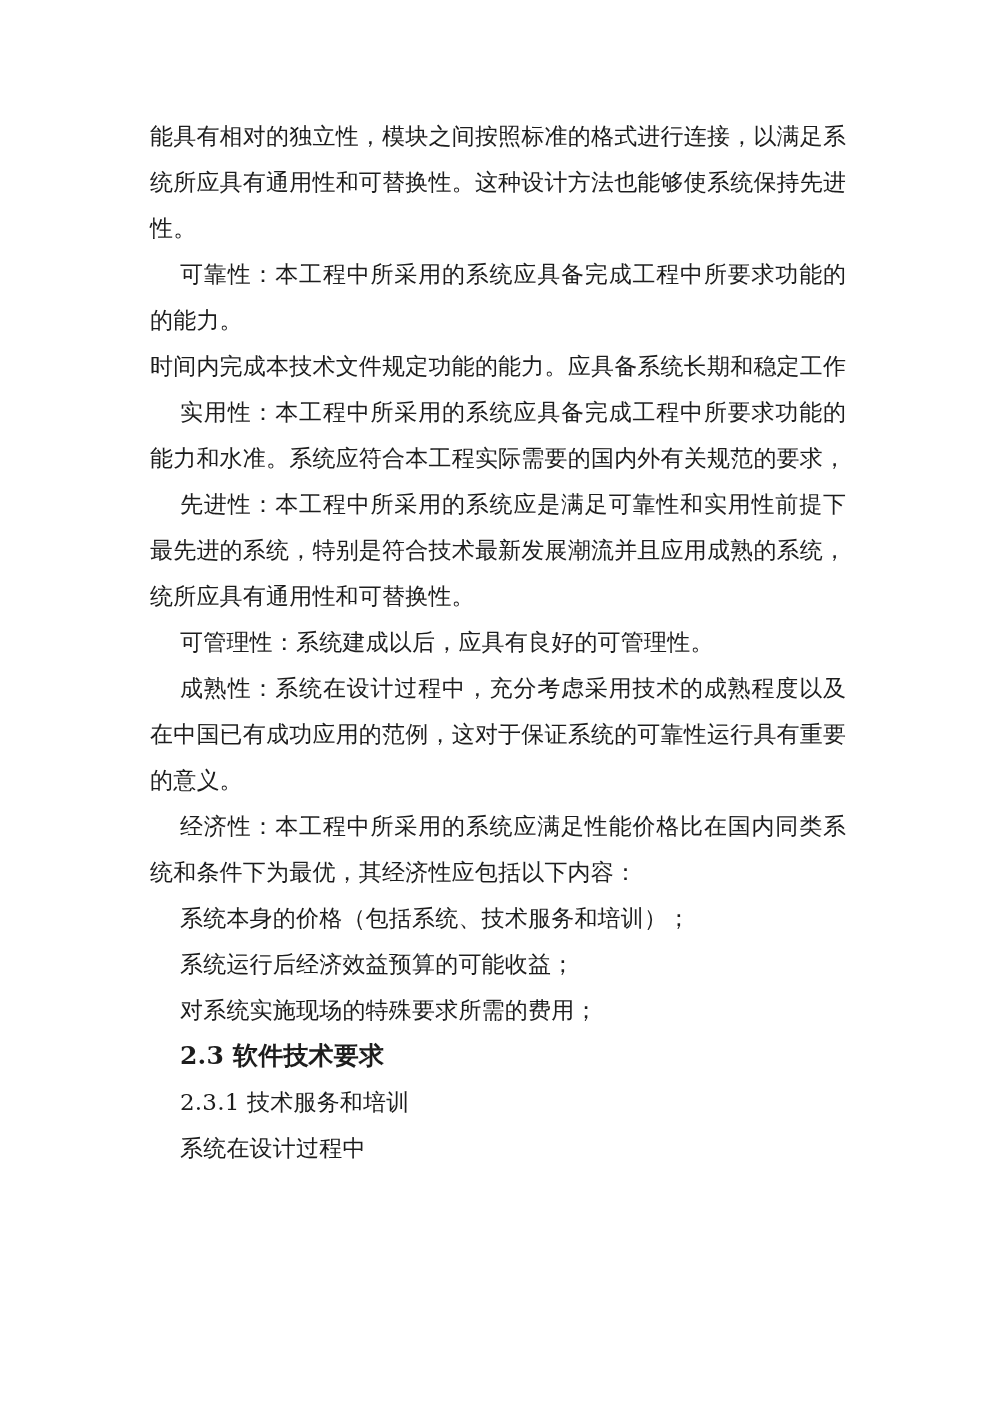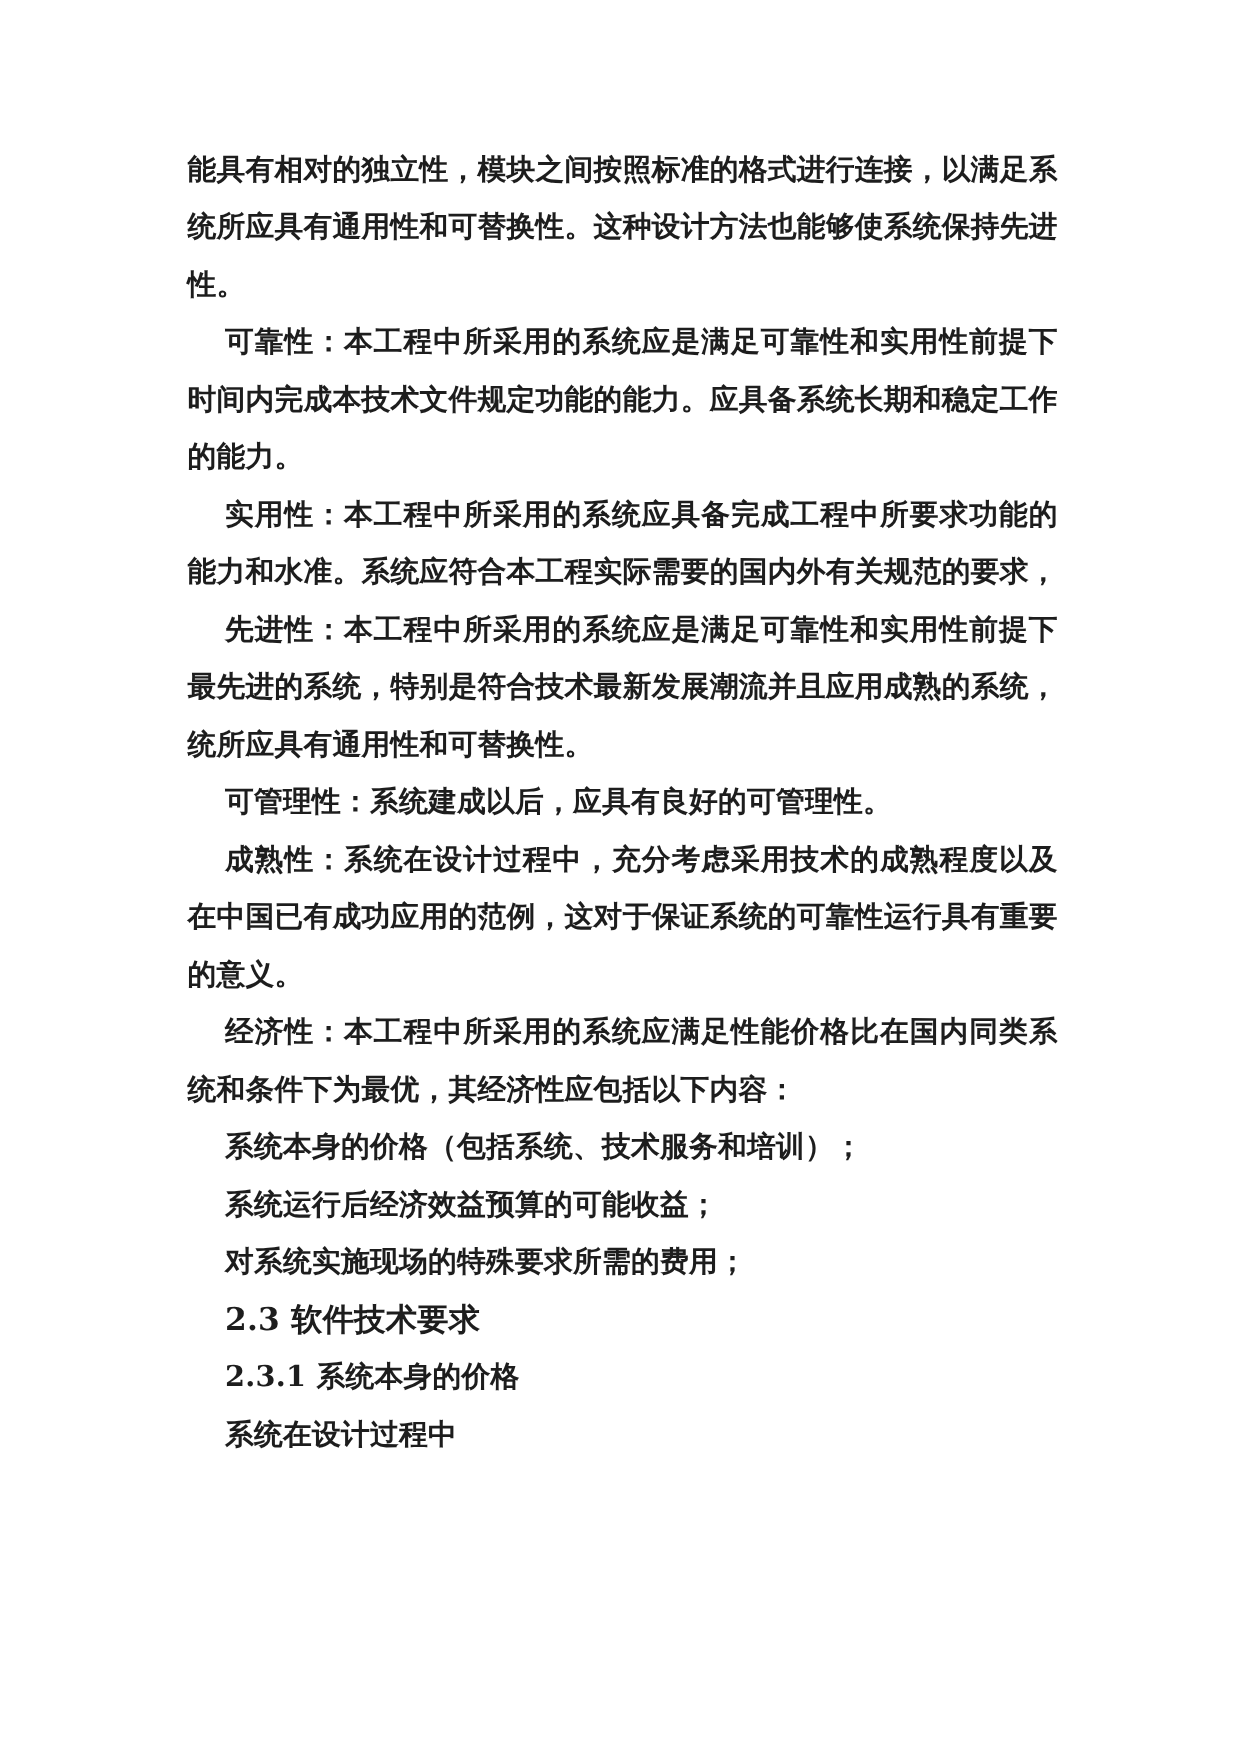--- a/index.html
+++ b/index.html
@@ -26,21 +26,20 @@
     top: 113px;
     width: 696px;
     color: #1d1d1d;
   }
   .line {
     font-size: 23px;
     line-height: 46px;
     white-space: nowrap;
     letter-spacing: 0.2px;
     color: #1d1d1d;
-    font-weight: bold;
   }
   
   .line.full {
     white-space: normal;
     text-align: justify;
     text-align-last: justify;
     letter-spacing: 0;
   }
   .line.indent {
     padding-left: 30px;
@@ -54,34 +53,34 @@
   }
 </style>
 </head>
 <body style="background: rgb(255, 255, 255);">
 
 <div class="page">
   <div class="text-block" id="doc-body" style="color: rgb(29, 29, 29);">
       <div class="line full">能具有相对的独立性，模块之间按照标准的格式进行连接，以满足系</div>
       <div class="line full">统所应具有通用性和可替换性。这种设计方法也能够使系统保持先进</div>
       <div class="line">性。</div>
-      <div class="line indent full">可靠性：本工程中所采用的系统应是满足可靠性和实用性前提下</div>
+      <div class="line indent full">可靠性：本工程中所采用的系统应具备完成工程中所要求功能的</div>
+      <div class="line">的能力。</div>
       <div class="line full">时间内完成本技术文件规定功能的能力。应具备系统长期和稳定工作</div>
-      <div class="line">的能力。</div>
       <div class="line indent full">实用性：本工程中所采用的系统应具备完成工程中所要求功能的</div>
       <div class="line full">能力和水准。系统应符合本工程实际需要的国内外有关规范的要求，</div>
       <div class="line indent full">先进性：本工程中所采用的系统应是满足可靠性和实用性前提下</div>
       <div class="line full">最先进的系统，特别是符合技术最新发展潮流并且应用成熟的系统，</div>
       <div class="line">统所应具有通用性和可替换性。</div>
       <div class="line indent">可管理性：系统建成以后，应具有良好的可管理性。</div>
       <div class="line indent full">成熟性：系统在设计过程中，充分考虑采用技术的成熟程度以及</div>
       <div class="line full">在中国已有成功应用的范例，这对于保证系统的可靠性运行具有重要</div>
       <div class="line">的意义。</div>
       <div class="line indent full">经济性：本工程中所采用的系统应满足性能价格比在国内同类系</div>
       <div class="line">统和条件下为最优，其经济性应包括以下内容：</div>
       <div class="line indent">系统本身的价格（包括系统、技术服务和培训）；</div>
       <div class="line indent">系统运行后经济效益预算的可能收益；</div>
       <div class="line indent">对系统实施现场的特殊要求所需的费用；</div>
       <div class="line indent h2">2.3 软件技术要求</div>
-      <div class="line indent h3">2.3.1 系统本身的价格</div>
+      <div class="line indent h3">2.3.1 技术服务和培训</div>
       <div class="line indent">系统在设计过程中</div>
     </div>
 </div>
 
 </body></html>

